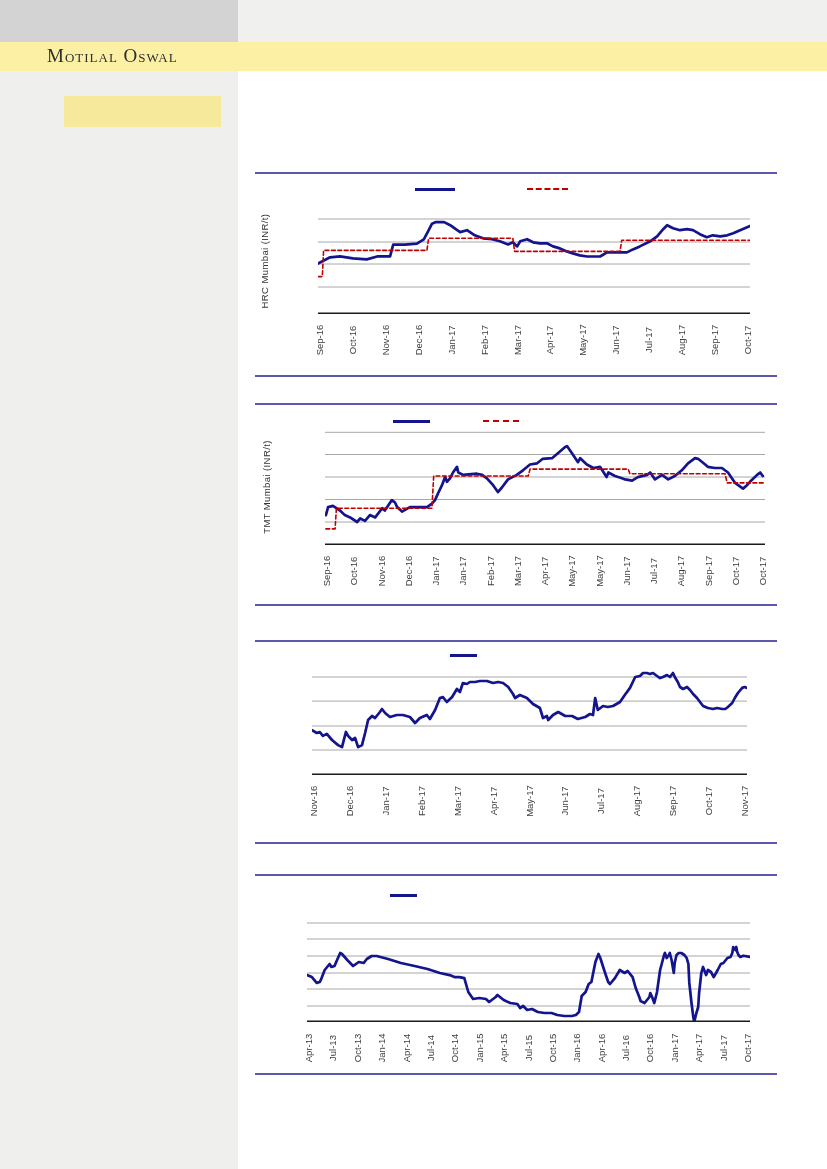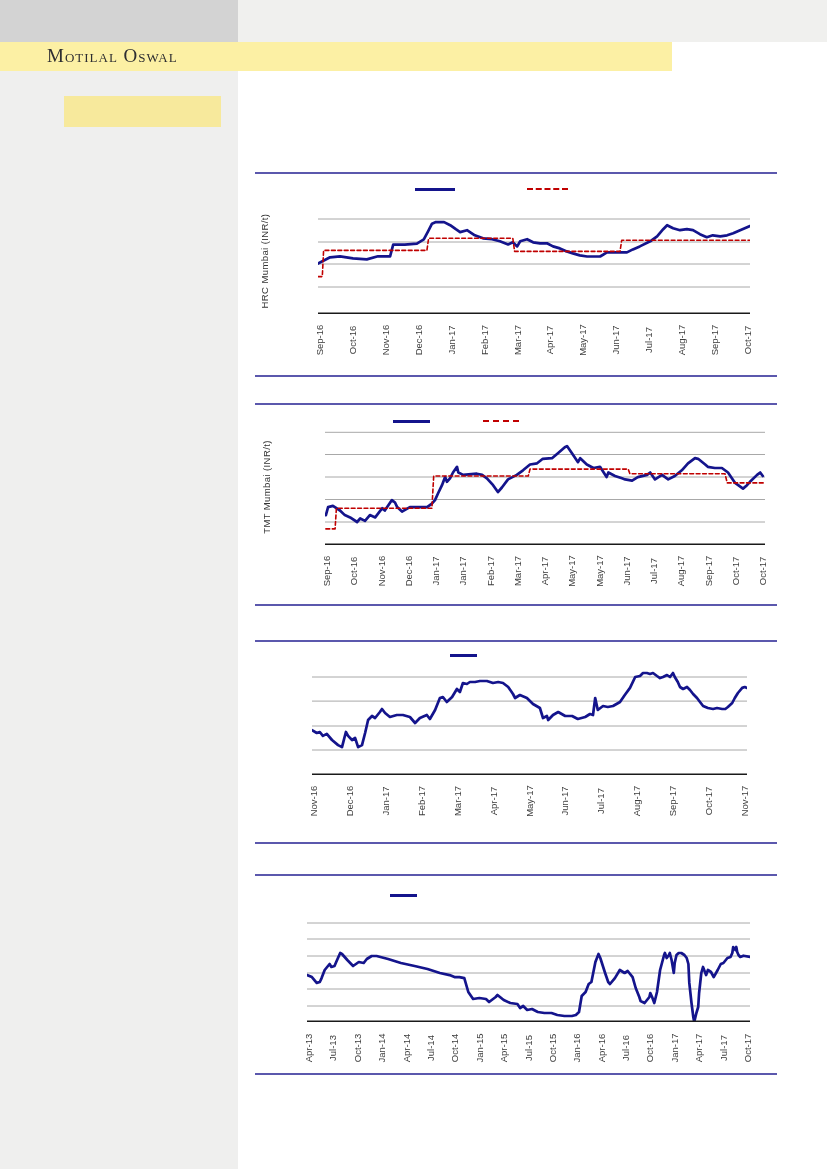--- a/index.html
+++ b/index.html
@@ -2,21 +2,21 @@
 <html><head>
 <meta charset="utf-8">
 <style>
   html,body{margin:0;padding:0;background:#ffffff;}
   body{width:827px;height:1169px;position:relative;font-family:"Liberation Sans",sans-serif;}
   .page{position:absolute;left:0;top:0;width:827px;height:1169px;background:#ffffff;overflow:hidden;}
 
   
   .top-gray{position:absolute;left:0;top:0;width:238px;height:42px;background:#d3d3d3;}
   .top-light{position:absolute;left:238px;top:0;width:589px;height:42px;background:#f0f0ee;}
-  .brandbar{position:absolute;left:0;top:42px;width:672px;height:29px;background:#fcf0a4;}
+  .brandbar{position:absolute;left:0;top:42px;width:827px;height:29px;background:#fcf0a4;}
   .brandtext{position:absolute;left:47px;top:3px;font-family:"Liberation Serif",serif;
              font-variant:small-caps;font-size:19px;font-weight:500;letter-spacing:1px;color:#2d2d31;}
 
   
   .sidebar{position:absolute;left:0;top:71px;width:238px;height:1098px;background:#efefee;}
   .side-box{position:absolute;left:64px;top:25px;width:157px;height:31px;background:#f7e99c;}
 
   
   .sep{position:absolute;left:255px;width:522px;height:2px;background:#5b58ad;}
 

